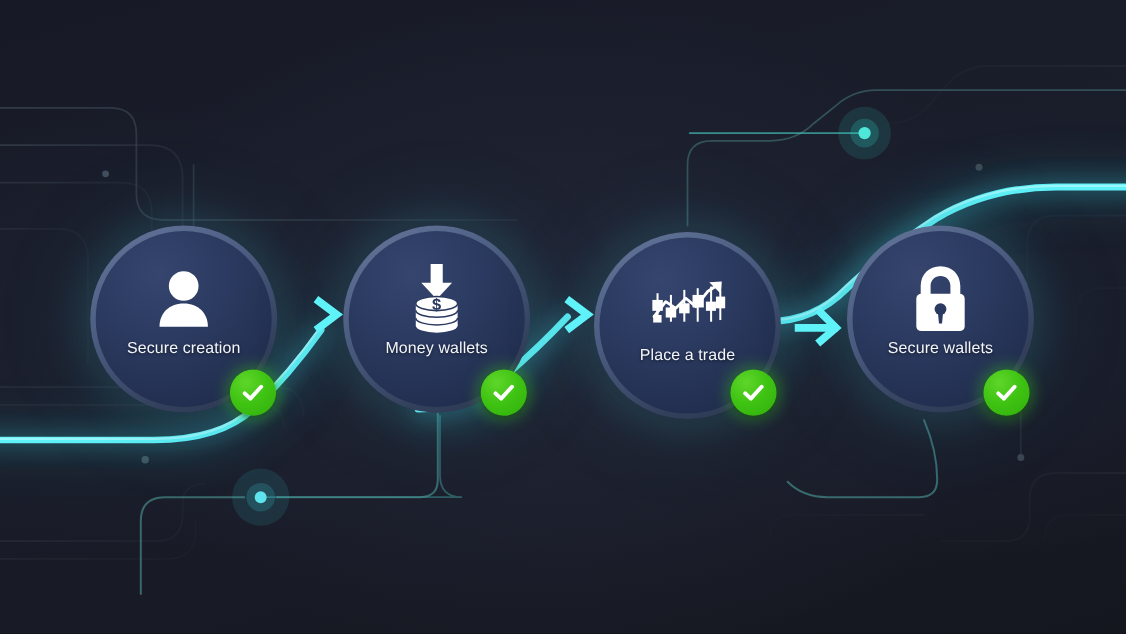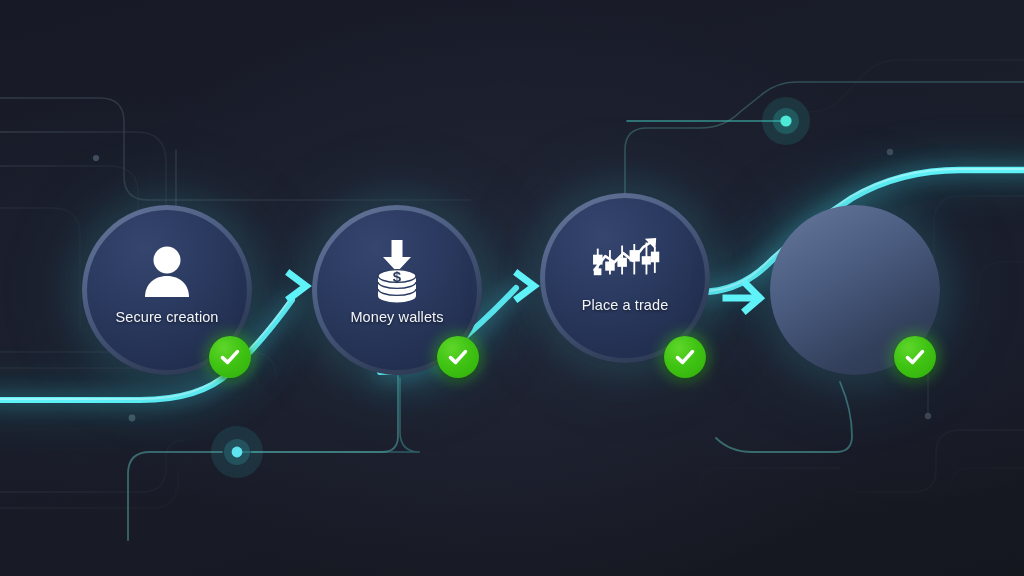--- a/index.html
+++ b/index.html
@@ -293,21 +293,21 @@
         <div class="node-label">Money wallets</div>
       </div>
     </div>
   </div>
   <div class="badge" style="left:437px; top:336px;">
     <svg width="22" height="22" viewBox="0 0 22 22" xmlns="http://www.w3.org/2000/svg">
       <path d="M 3.5 11.6 L 8.6 16.4 L 18.4 5.6" fill="none" stroke="#ffffff" stroke-width="3.6" stroke-linecap="round" stroke-linejoin="round"></path>
     </svg>
   </div>
 
-  <div class="node" style="left:540px; top:193px;">
+  <div class="node" style="left:540px; top:211px;">
     <div class="node-ring"></div>
     <div class="node-face">
       <div class="node-stack">
         <div class="node-icon">
           <svg width="92" height="62" viewBox="0 0 92 62" xmlns="http://www.w3.org/2000/svg">
             <g fill="#ffffff">
 
               <rect x="9" y="16" width="2.4" height="34"></rect>
               <rect x="4" y="24" width="12.5" height="13"></rect>
               <rect x="5" y="42" width="10" height="9"></rect>
@@ -338,20 +338,38 @@
     </div>
   </div>
   <div class="badge" style="left:664px; top:336px;">
     <svg width="22" height="22" viewBox="0 0 22 22" xmlns="http://www.w3.org/2000/svg">
       <path d="M 3.5 11.6 L 8.6 16.4 L 18.4 5.6" fill="none" stroke="#ffffff" stroke-width="3.6" stroke-linecap="round" stroke-linejoin="round"></path>
     </svg>
   </div>
 
   <div class="node" style="left:770px; top:205px;">
     <div class="node-ring"></div>
+    <div class="node-face">
+      <div class="node-stack">
+        <div class="node-icon">
+          <svg width="60" height="64" viewBox="0 0 60 64" xmlns="http://www.w3.org/2000/svg">
+
+            <path d="M 30 2 C 19.5 2 12 9.5 12 20 L 12 28 L 21 28 L 21 20
+                     C 21 14.8 25 11 30 11 C 35 11 39 14.8 39 20 L 39 28
+                     L 48 28 L 48 20 C 48 9.5 40.5 2 30 2 Z" fill="#ffffff"></path>
+
+            <rect x="8" y="27" width="44" height="34" rx="4.5" fill="#ffffff"></rect>
+
+            <circle cx="30" cy="41" r="5.4" fill="#2b3a60"></circle>
+            <path d="M 27.5 42 L 32.5 42 L 31.4 54 L 28.6 54 Z" fill="#2b3a60"></path>
+          </svg>
+        </div>
+        <div class="node-label">Secure wallets</div>
+      </div>
+    </div>
   </div>
   <div class="badge" style="left:894px; top:336px;">
     <svg width="22" height="22" viewBox="0 0 22 22" xmlns="http://www.w3.org/2000/svg">
       <path d="M 3.5 11.6 L 8.6 16.4 L 18.4 5.6" fill="none" stroke="#ffffff" stroke-width="3.6" stroke-linecap="round" stroke-linejoin="round"></path>
     </svg>
   </div>
 
 </div>
 
 </body></html>

